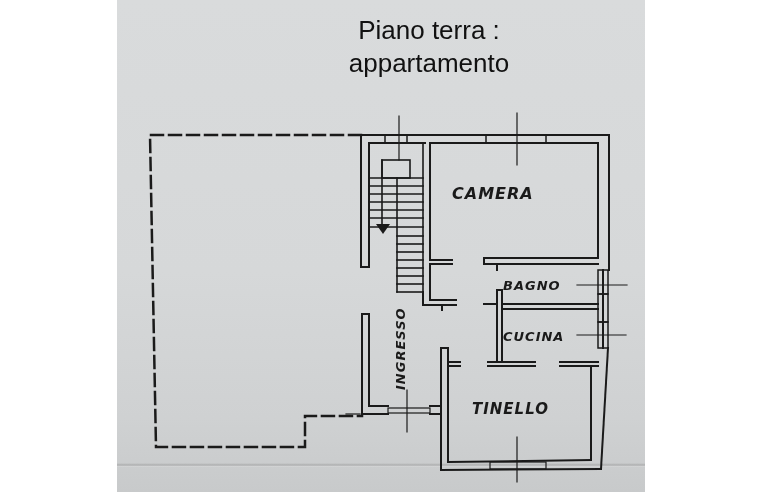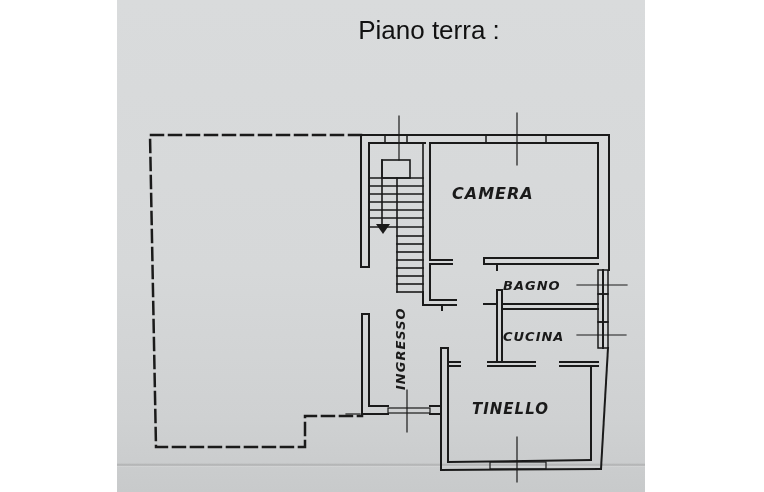--- a/index.html
+++ b/index.html
@@ -63,20 +63,21 @@
   </style>
 </head>
 <body>
 
 <div class="sheet">
   <div class="fold"></div>
 </div>
 
 <div class="title">
   <span>Piano terra :</span>
+  <span>appartamento</span>
 </div>
 
 <svg class="plan" viewBox="0 0 764 492" xmlns="http://www.w3.org/2000/svg">
   <g stroke="#1a1a1a" fill="none" stroke-linecap="square">
 
     <g stroke-width="2.5" stroke-dasharray="12,6">
       <polyline points="361,135 150,135 156,447 305,447 305,416 362,416"></polyline>
     </g>
 
     <g stroke-width="2">

